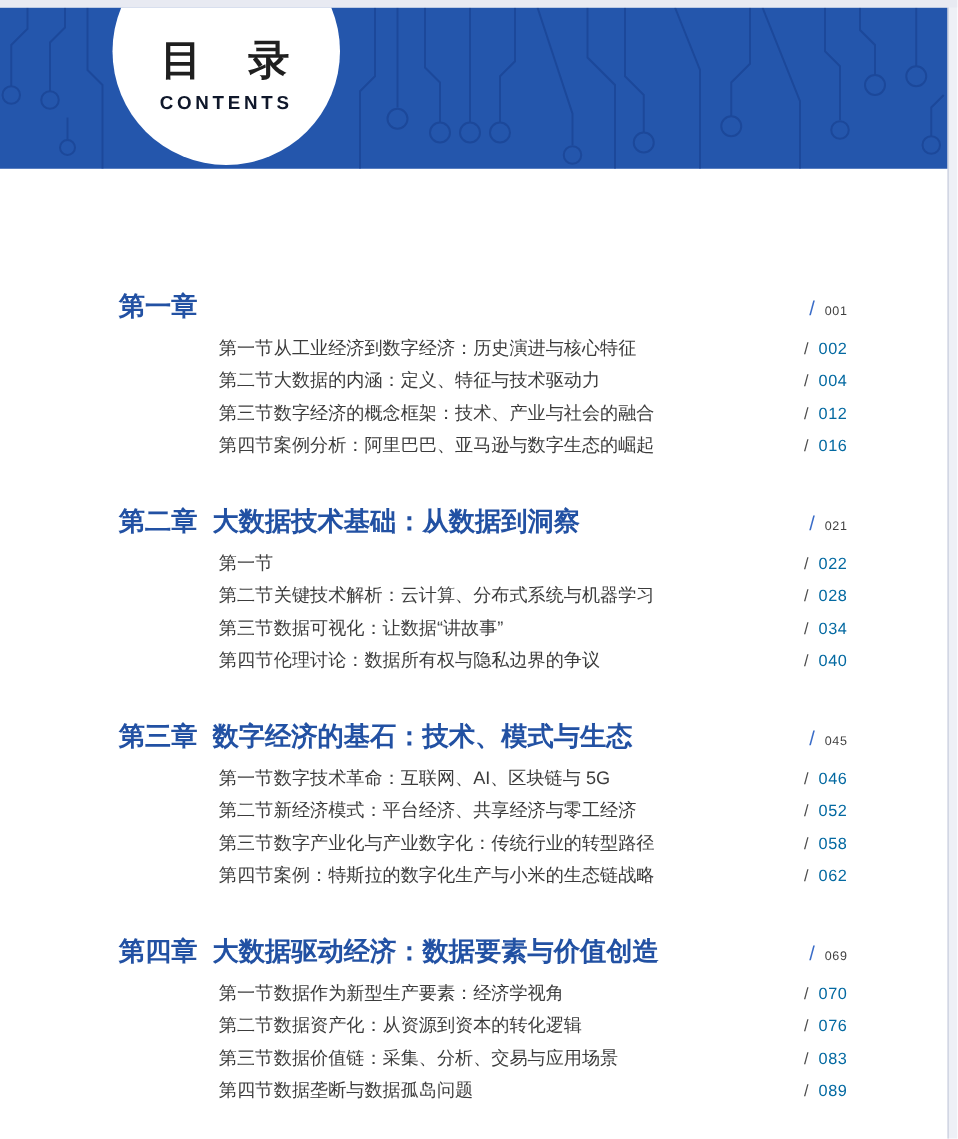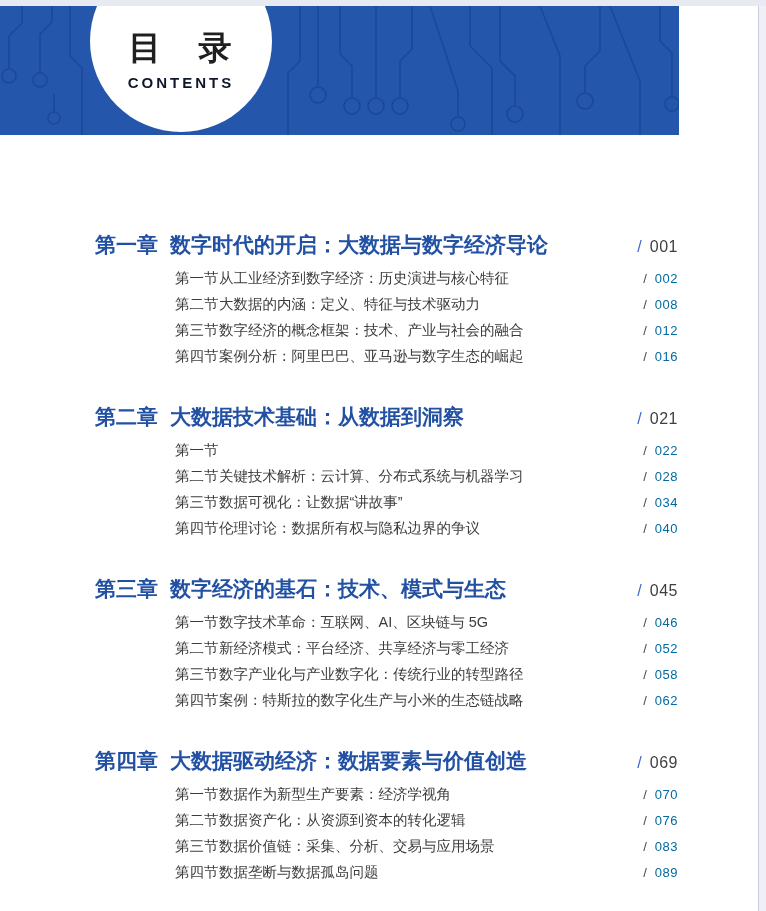--- a/index.html
+++ b/index.html
@@ -20,21 +20,21 @@
   }
   .top-strip{
     position:absolute;top:0;left:0;right:0;height:6px;
     background:var(--strip-light);z-index:5;
   }
   .right-strip{
     position:absolute;top:0;right:0;bottom:0;width:7px;
     background:#eef0f6;border-left:1px solid var(--edge-line);z-index:4;
   }
   .band{
-    position:absolute;top:6px;left:0;width:679px;height:129px;
+    position:absolute;top:6px;left:0;width:759px;height:129px;
     background:var(--band-blue);overflow:hidden;z-index:1;
   }
   .band svg{position:absolute;top:0;left:0;}
   .title-circle{
     position:absolute;left:90px;top:-56px;width:182px;height:182px;
     background:#ffffff;border-radius:50%;
     display:flex;flex-direction:column;align-items:center;
     box-sizing:border-box;padding-top:78px;
   }
   .title-zh{
@@ -53,21 +53,21 @@
     display:flex;align-items:baseline;height:28px;margin-bottom:10px;
     font-family:"Liberation Serif","DejaVu Serif",serif;
     font-weight:700;font-size:21px;color:var(--chapter-blue);
     cursor:pointer;
   }
   .ch-label{width:75px;flex:none;white-space:nowrap;}
   .ch-title{flex:1;white-space:nowrap;overflow:hidden;}
   .page{margin-left:auto;display:flex;align-items:baseline;gap:8px;flex:none;
         font-family:"Liberation Sans","DejaVu Sans",sans-serif;font-weight:400;}
   .chapter-head .page .slash{color:var(--slash-blue);font-size:16px;}
-  .chapter-head .page .num{color:var(--pagenum-dark);font-size:16px;letter-spacing:0.5px;}
+  .chapter-head .page .num{color:var(--pagenum-dark);font-size:10px;letter-spacing:0.5px;}
   .section-row{
     display:flex;align-items:baseline;height:26px;padding-left:80px;
     font-size:14.5px;color:var(--text-dark);cursor:pointer;
   }
   .sec-label{width:44px;flex:none;white-space:nowrap;}
   .sec-title{flex:1;white-space:nowrap;overflow:hidden;}
   .section-row .page .slash{color:#4a4a4a;font-size:13px;}
   .section-row .page .num{color:#0369a1;font-size:13px;letter-spacing:0.5px;}
 </style>
 </head>
@@ -117,41 +117,40 @@
   <div class="title-circle">
     <div class="title-zh">目　录</div>
     <div class="title-en">CONTENTS</div>
   </div>
 </div>
 
 <div class="toc" id="toc">
     <div class="chapter">
       <div class="chapter-head">
         <span class="ch-label">第一章</span>
-        <span class="ch-title">数字时代的开启：大数据与数字经济导论</span>
         <span class="page">
           <span class="slash">/</span>
           <span class="num">001</span>
         </span>
       </div>
       <div class="sections">
         <div class="section-row">
           <span class="sec-label">第一节</span>
           <span class="sec-title">从工业经济到数字经济：历史演进与核心特征</span>
           <span class="page">
             <span class="slash">/</span>
             <span class="num">002</span>
           </span>
         </div>
         <div class="section-row">
           <span class="sec-label">第二节</span>
           <span class="sec-title">大数据的内涵：定义、特征与技术驱动力</span>
           <span class="page">
             <span class="slash">/</span>
-            <span class="num">008</span>
+            <span class="num">004</span>
           </span>
         </div>
         <div class="section-row">
           <span class="sec-label">第三节</span>
           <span class="sec-title">数字经济的概念框架：技术、产业与社会的融合</span>
           <span class="page">
             <span class="slash">/</span>
             <span class="num">012</span>
           </span>
         </div>

